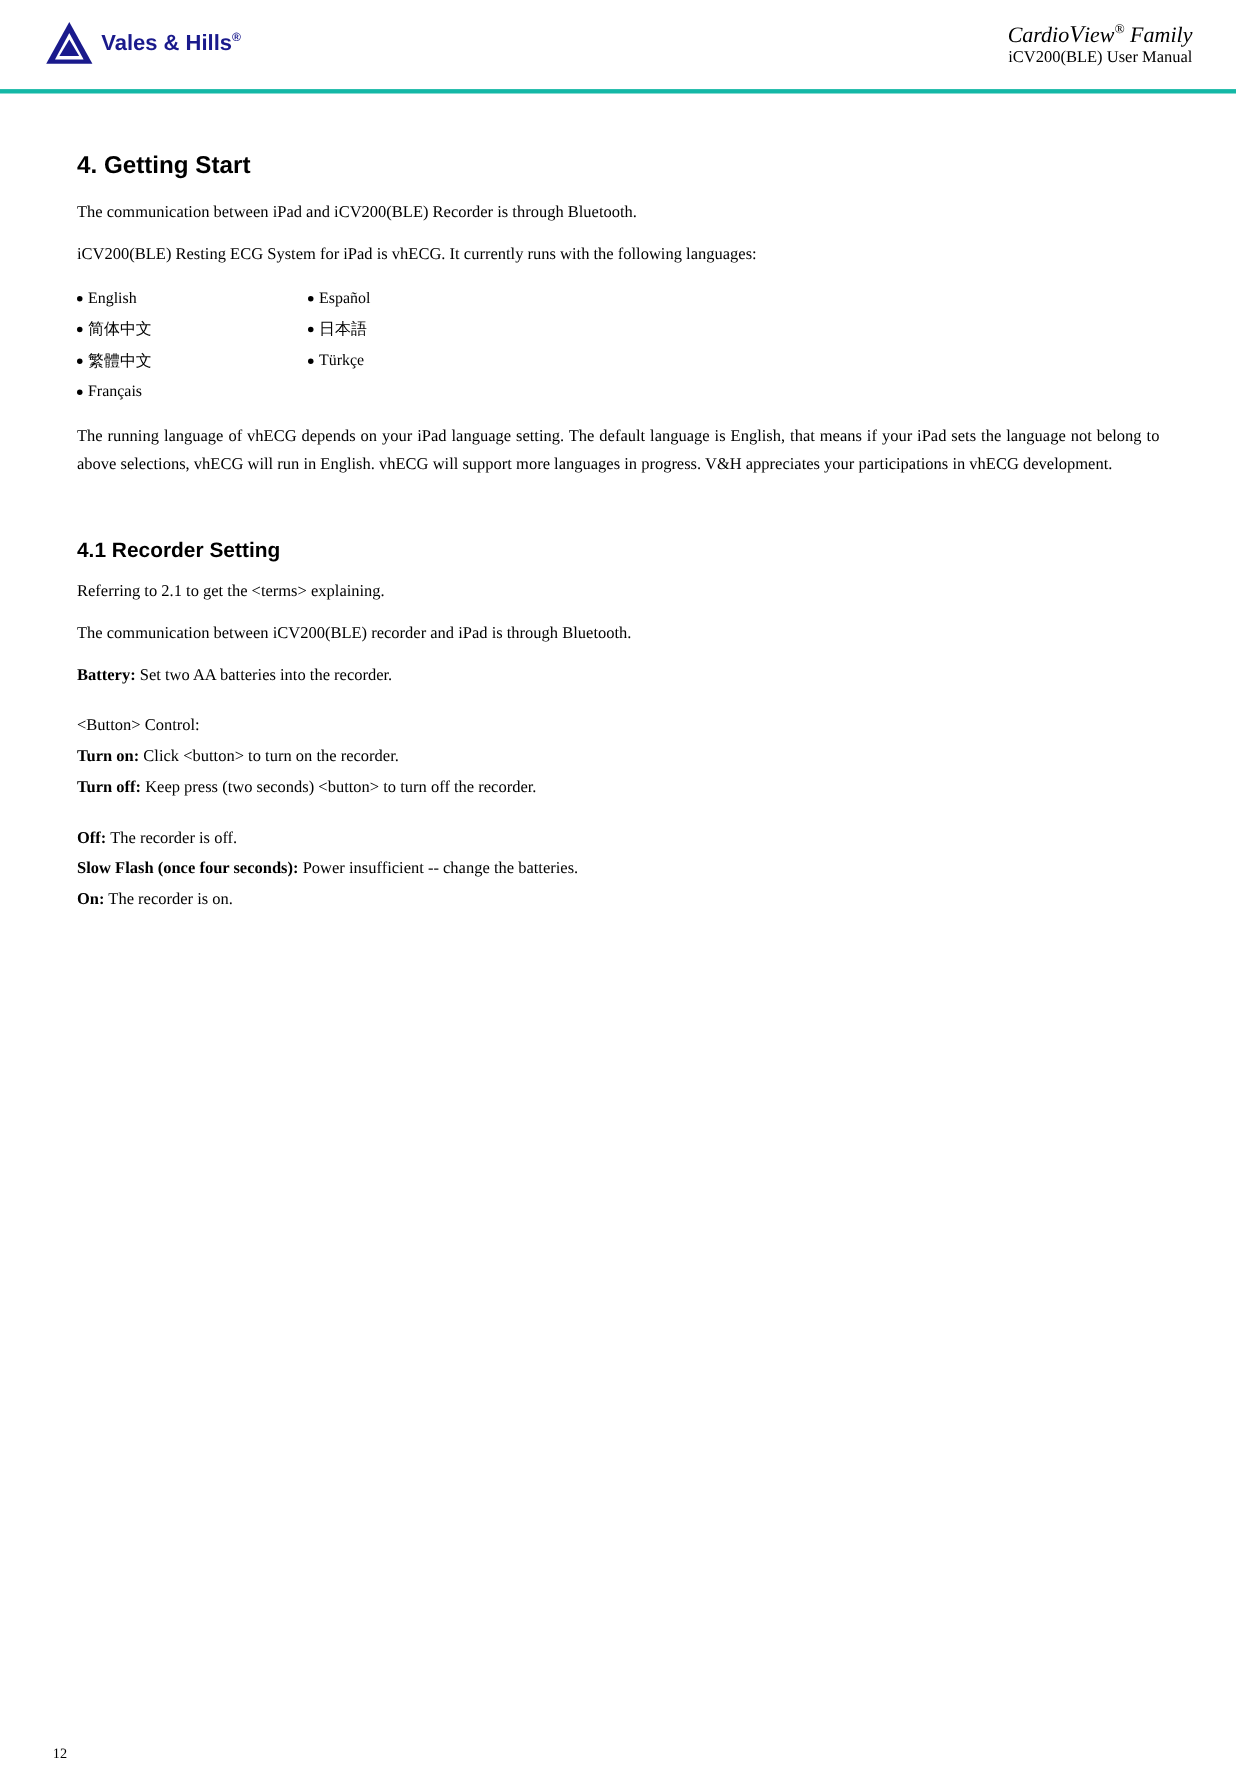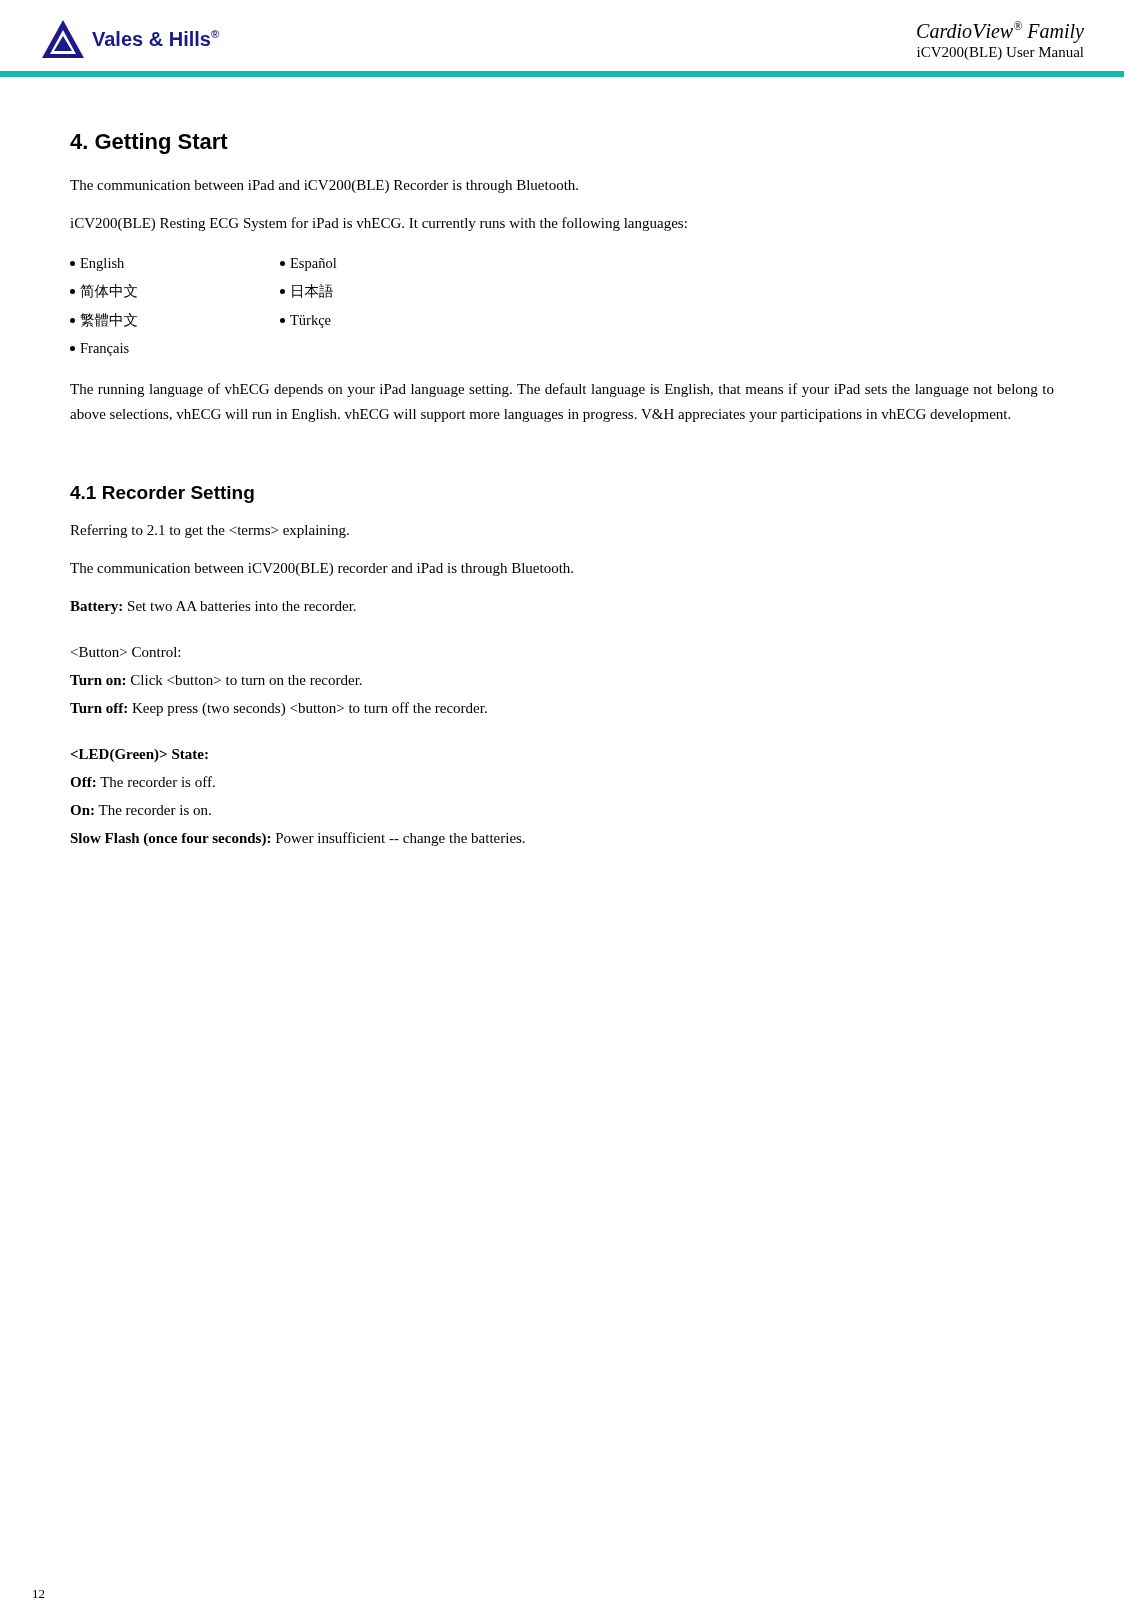--- a/index.html
+++ b/index.html
@@ -23,22 +23,22 @@
       min-height: 1622px;
       padding: 0;
       position: relative;
     }
 
     
     .header {
       display: flex;
       justify-content: space-between;
       align-items: flex-start;
-      padding: 18px 40px 10px 40px;
-      border-bottom: 6px solid #14b8a6;
+      padding: 18px 40px 20px 40px;
+      border-bottom: 4px solid #14b8a6;
     }
 
     .header-logo {
       display: flex;
       align-items: center;
       gap: 6px;
     }
 
     .logo-text {
       font-family: Arial, sans-serif;
@@ -128,21 +128,21 @@
       flex-shrink: 0;
     }
 
     
     .bold { font-weight: bold; }
 
     
     .footer {
       position: absolute;
       bottom: 20px;
-      left: 32px;
+      left: 48px;
       font-size: 13px;
       color: #000;
     }
 
     
     .spacer-sm { height: 8px; }
     .spacer-md { height: 16px; }
   </style>
 </head>
 <body>
@@ -238,30 +238,27 @@
     <p class="paragraph" style="margin-bottom:4px;">
       <span class="bold">Turn on:</span><span> Click &lt;button&gt; to turn on the recorder.</span>
     </p>
     <p class="paragraph" style="margin-bottom:14px;">
       <span class="bold">Turn off:</span><span>  Keep press (two seconds) &lt;button&gt; to turn off the recorder.</span>
     </p>
 
     <div class="spacer-sm"></div>
 
     <p class="paragraph" style="margin-bottom:4px;">
-      <span class="bold">&lt;LED(Green)&gt; State:</span>
-    </p>
-    <p class="paragraph" style="margin-bottom:4px;">
       <span class="bold">Off:</span><span> The recorder is off.</span>
     </p>
     <p class="paragraph" style="margin-bottom:4px;">
+      <span class="bold">Slow Flash (once  four seconds):</span><span> Power insufficient -- change the batteries.</span>
+    </p>
+    <p class="paragraph" style="margin-bottom:4px;">
       <span class="bold">On:</span><span> The recorder is on.</span>
-    </p>
-    <p class="paragraph" style="margin-bottom:4px;">
-      <span class="bold">Slow Flash (once  four seconds):</span><span> Power insufficient -- change the batteries.</span>
     </p>
 
   </div>
 
   <div class="footer">
     <span>12</span>
   </div>
 
 </div>
 

